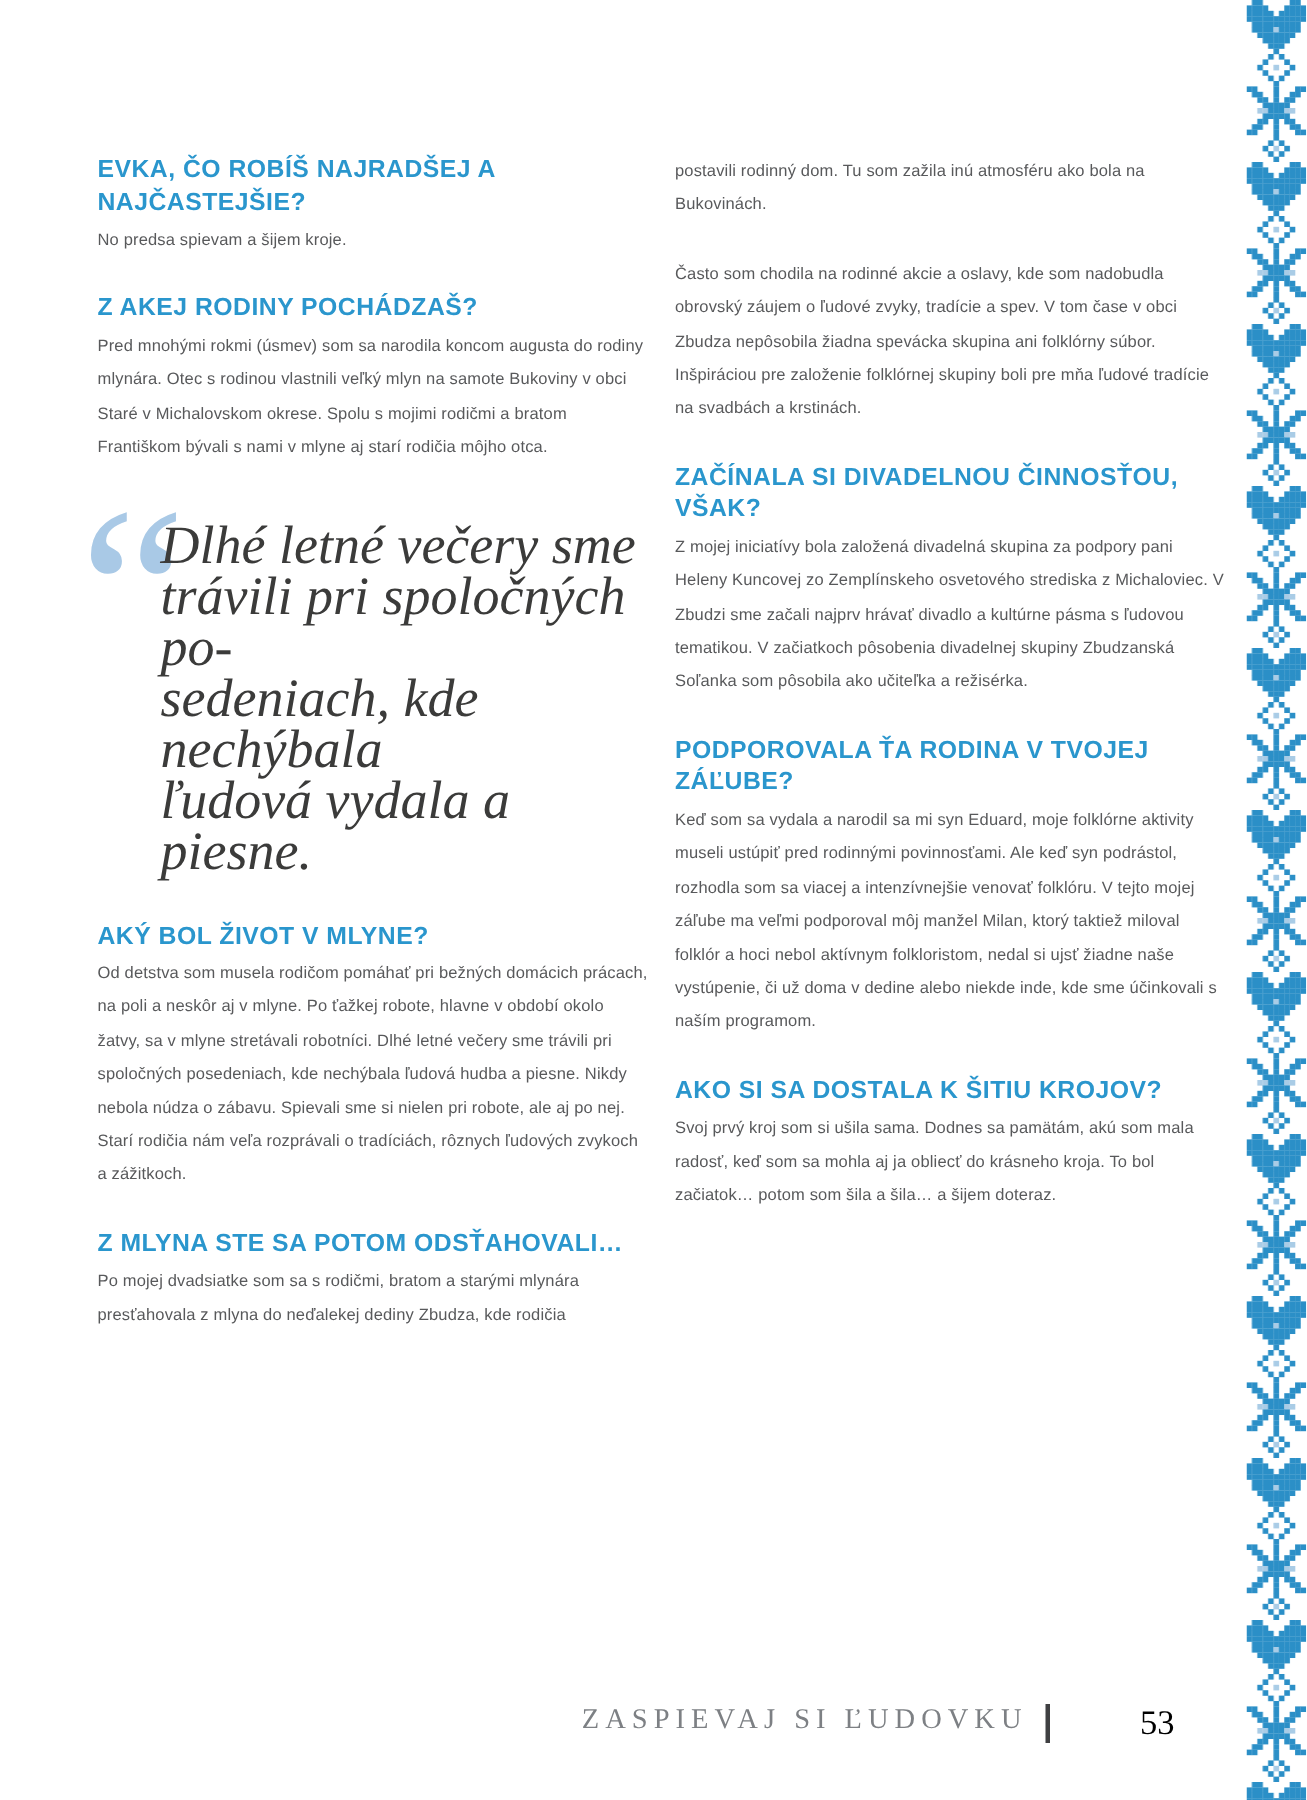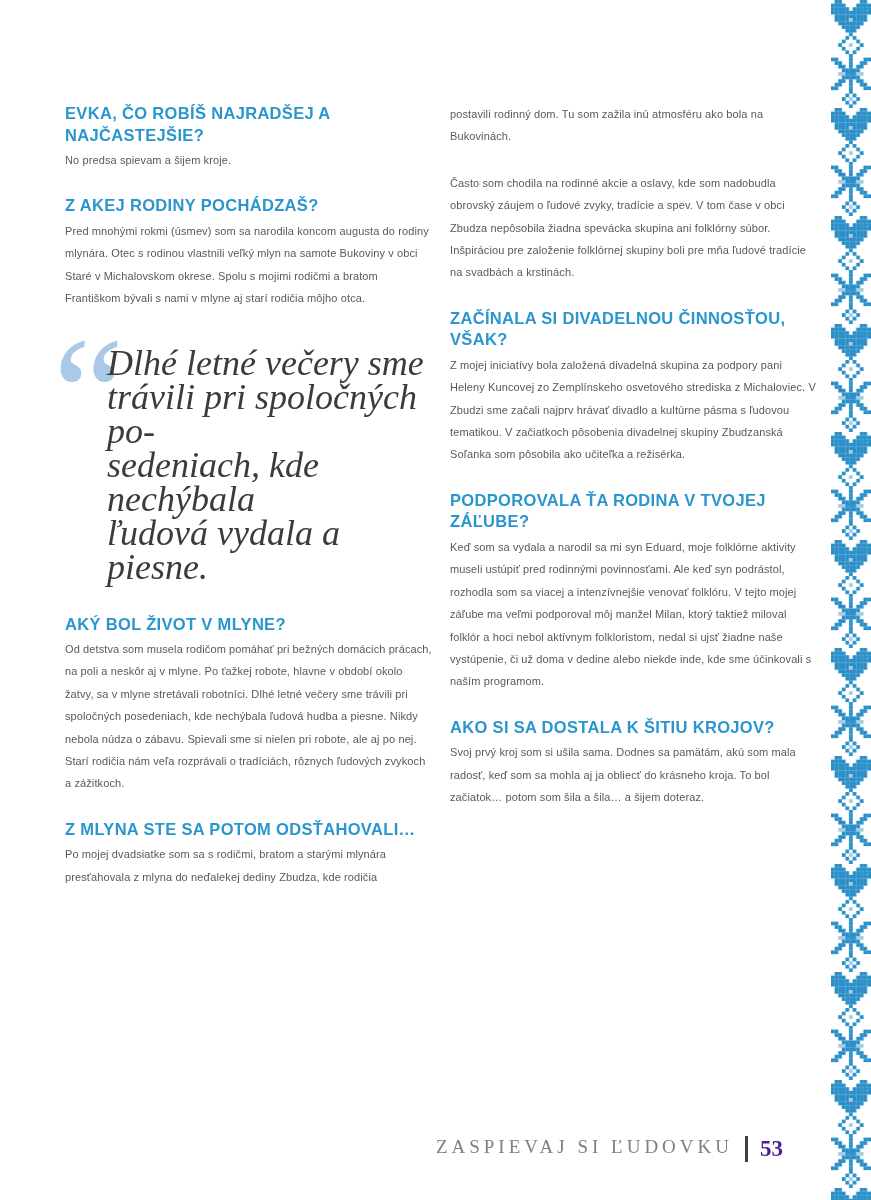--- a/index.html
+++ b/index.html
@@ -72,22 +72,23 @@
     letter-spacing: 4px;
     color: var(--footer);
   }
   .footer .sep {
     width: 3px;
     height: 26px;
     background: #3f4042;
   }
   .footer .num {
     font-size: 23px;
-    font-weight: 700;
-    color: #4c1d95;
+    font-weight: 400;
+    color: #000000;
+    margin-left: 48px;
   }
 
   .border-strip {
     position: absolute;
     top: 0;
     right: 0;
     width: 40px;
     height: 1200px;
   }
 </style>

